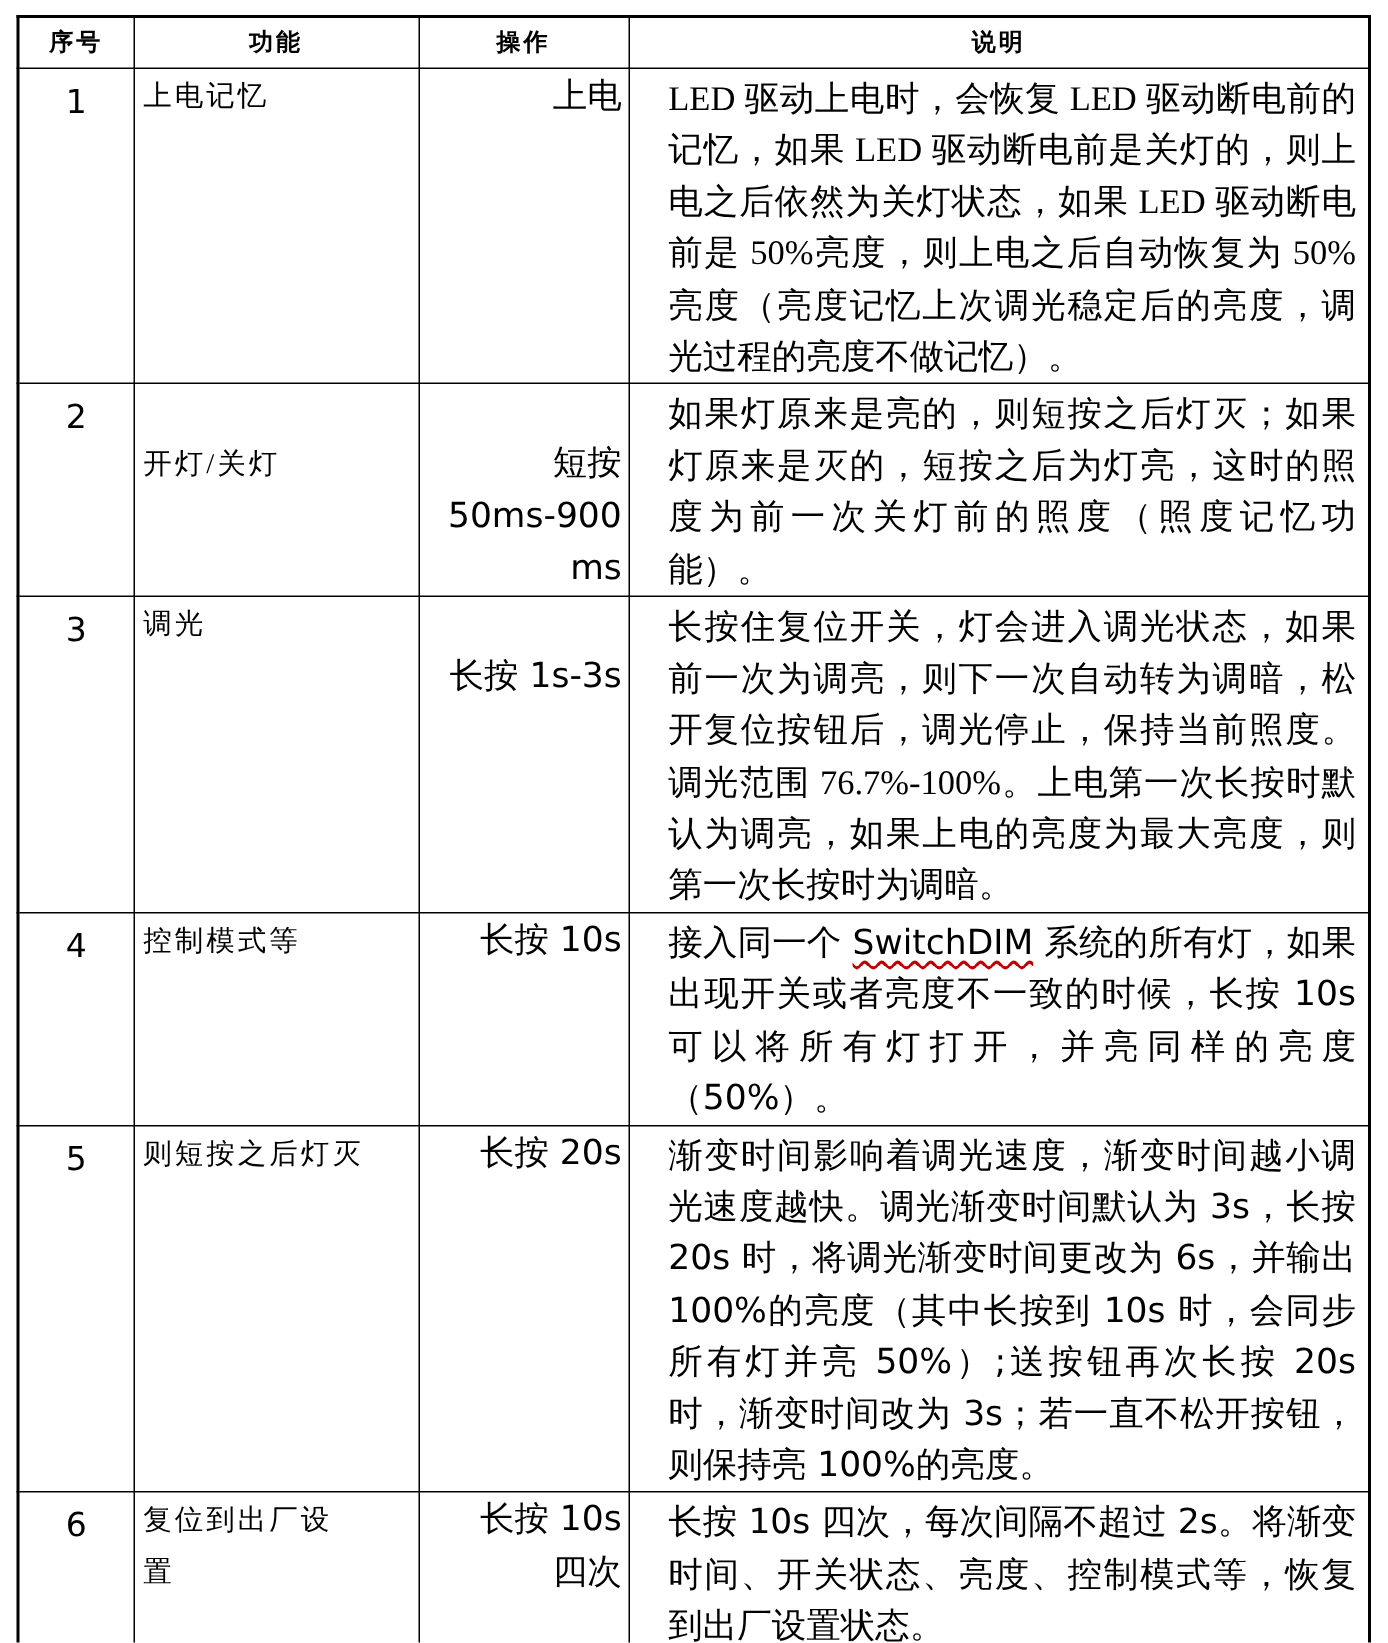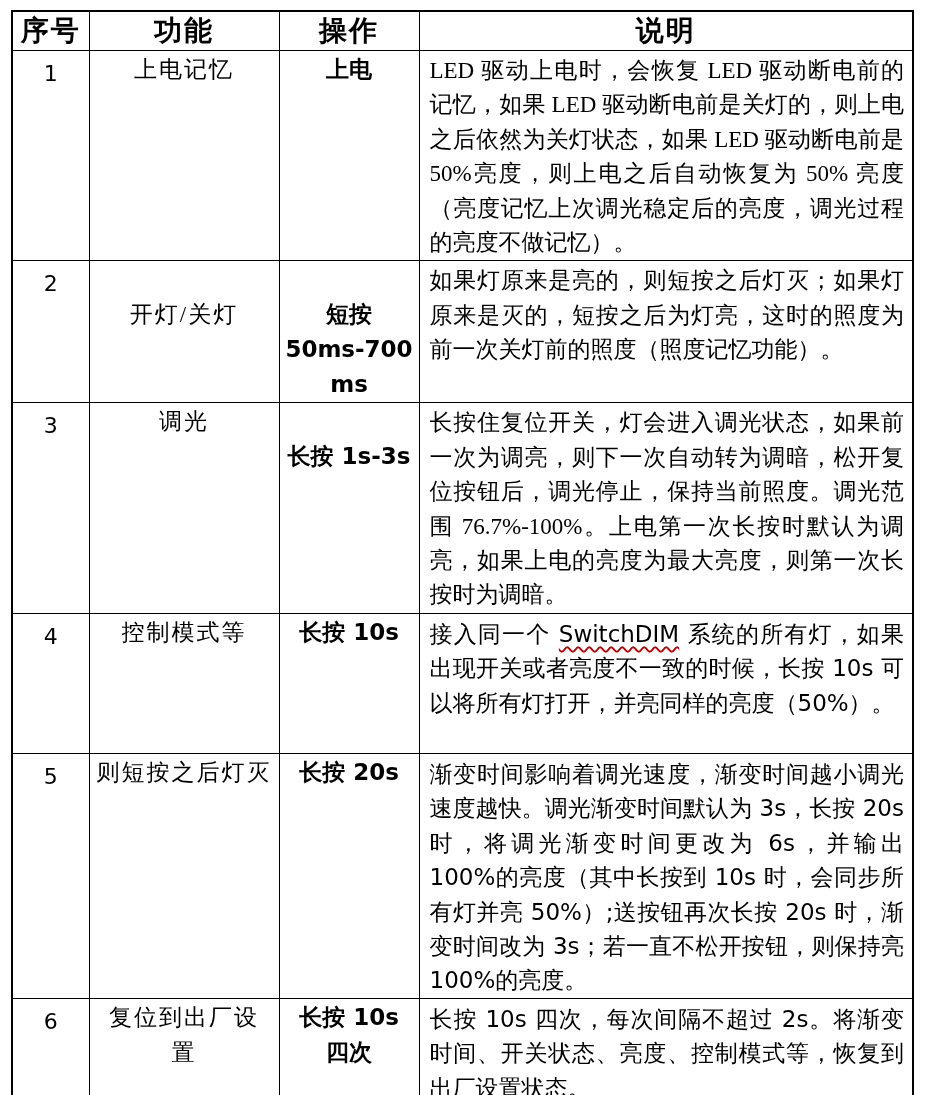--- a/index.html
+++ b/index.html
@@ -25,55 +25,53 @@
   col.c-func { width: 190px; }
   col.c-op { width: 140px; }
   col.c-desc { width: 494px; }
   th, td {
     border: 1.5px solid #000;
     vertical-align: top;
     padding: 0;
   }
   th {
     height: 33px;
-    font-size: 28px;
+    font-size: 16px;
     font-weight: 700;
     text-align: center;
     vertical-align: middle;
     letter-spacing: 2px;
   }
   td.num {
     font-family: "DejaVu Sans", "Liberation Sans", sans-serif;
     font-size: 22px;
     text-align: center;
     padding-top: 6px;
     line-height: 34px;
   }
   td.func {
-    font-size: 23px;
-    text-align: center;
+    font-size: 19px;
     line-height: 35px;
     padding: 1px 6px 0 6px;
     letter-spacing: 2px;
     white-space: pre-line;
   }
   td.op {
     font-family: "DejaVu Sans", "Liberation Sans", sans-serif;
     font-size: 23px;
-    text-align: center;
+    text-align: right;
     line-height: 35px;
     padding: 1px 4px 0 4px;
     white-space: pre-line;
-    font-weight: bold;
   }
   td.desc {
     font-size: 23px;
     line-height: 34.4px;
     text-align: justify;
-    padding: 3px 8px 0 10px;
+    padding: 3px 8px 0 26px;
   }
   td.desc.latin-sans {
     font-family: "DejaVu Sans", "Liberation Sans", sans-serif;
     margin-left: 44px;
   }
   .wavy {
     text-decoration: underline;
     text-decoration-style: wavy;
     text-decoration-color: #c00000;
     text-decoration-thickness: 2px;
@@ -106,21 +104,21 @@
           <td class="func">上电记忆</td>
           <td class="op">上电</td>
           <td class="desc"><span>LED 驱动上电时，会恢复 LED 驱动断电前的记忆，如果 LED 驱动断电前是关灯的，则上电之后依然为关灯状态，如果 LED 驱动断电前是 50%亮度，则上电之后自动恢复为 50% 亮度（亮度记忆上次调光稳定后的亮度，调光过程的亮度不做记忆）。</span></td>
         </tr>
         <tr style="height: 140px;">
           <td class="num">2</td>
           <td class="func">
 开灯/关灯</td>
           <td class="op">
 短按
-50ms-700
+50ms-900
 ms</td>
           <td class="desc"><span>如果灯原来是亮的，则短按之后灯灭；如果灯原来是灭的，短按之后为灯亮，这时的照度为前一次关灯前的照度（照度记忆功能）。</span></td>
         </tr>
         <tr style="height: 205px;">
           <td class="num">3</td>
           <td class="func">调光</td>
           <td class="op">
 长按 1s-3s</td>
           <td class="desc"><span>长按住复位开关，灯会进入调光状态，如果前一次为调亮，则下一次自动转为调暗，松开复位按钮后，调光停止，保持当前照度。调光范围 76.7%-100%。上电第一次长按时默认为调亮，如果上电的亮度为最大亮度，则第一次长按时为调暗。</span></td>
         </tr>

